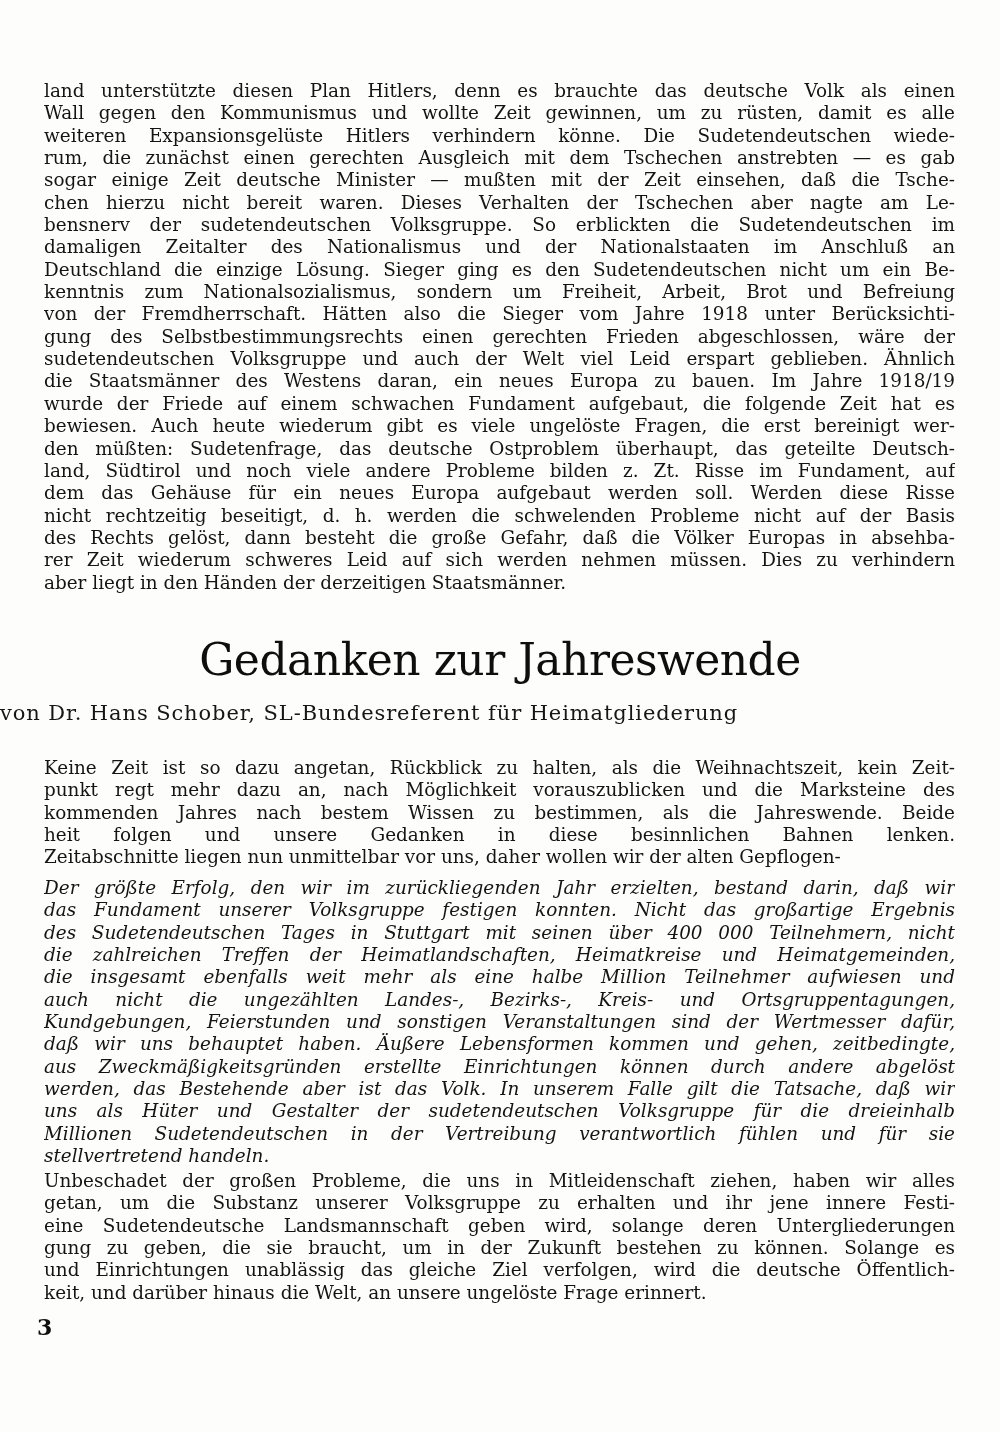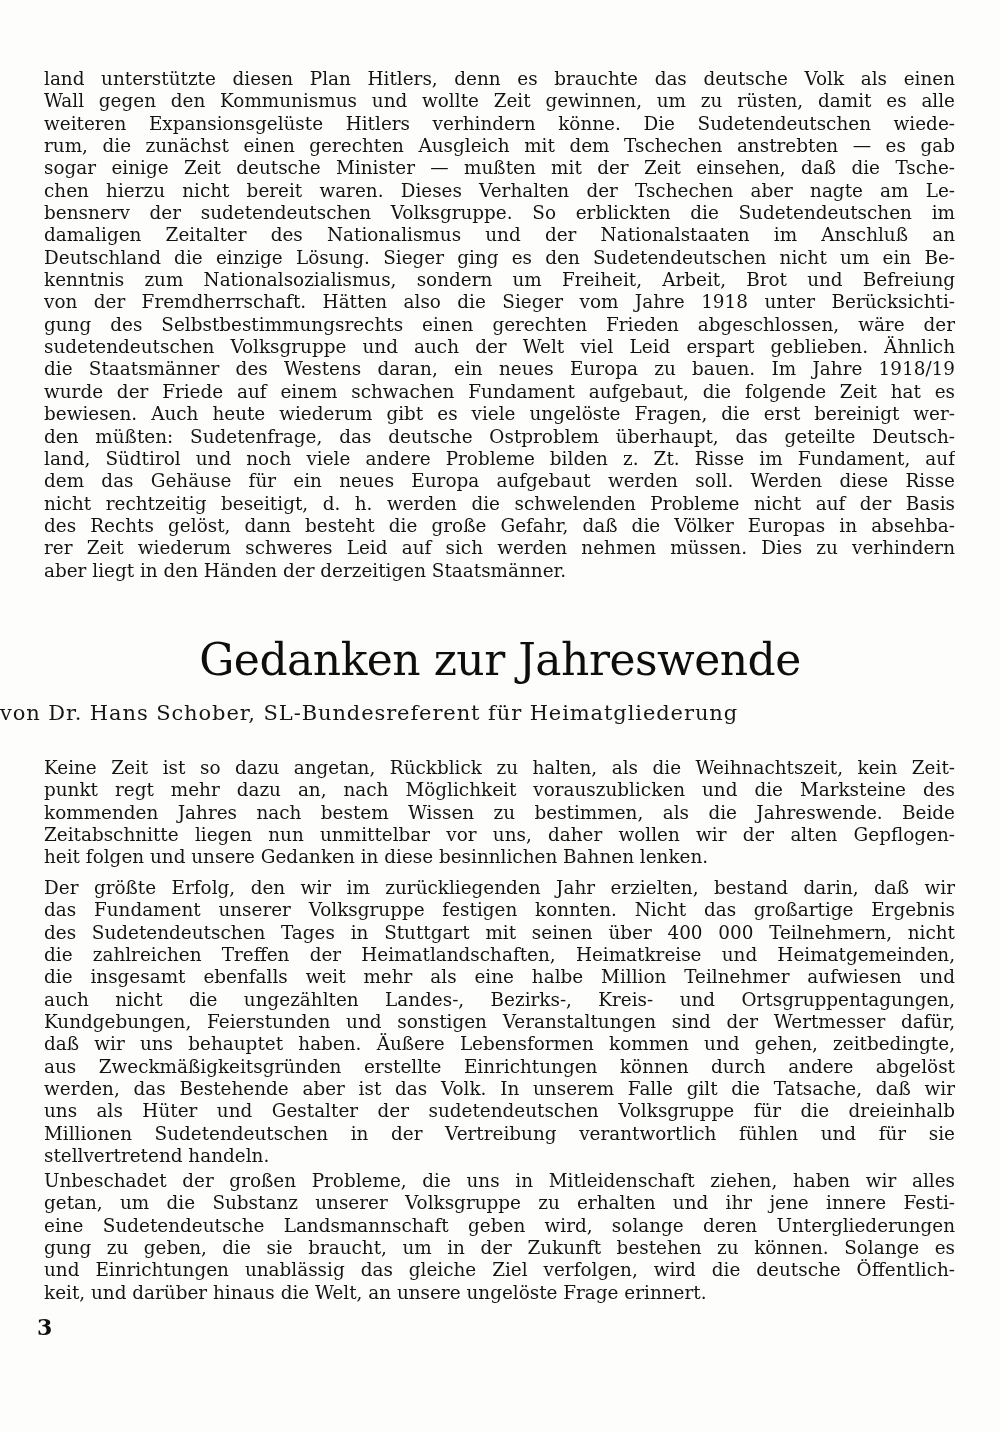--- a/index.html
+++ b/index.html
@@ -27,23 +27,23 @@
   .line {
     text-align: justify;
     text-align-last: justify;
     text-justify: inter-word;
     max-height: 23px;
     overflow: hidden;
   }
   .para .line:last-child {
     text-align-last: left;
   }
-  .p1 { top: 68px; }
+  .p1 { top: 80px; }
   .p2 { top: 757px; }
-  .p3 { top: 877px; }
+  .p3 { top: 877px; font-style: italic; }
   .p4 { top: 1170px; }
   .title {
     position: absolute;
     top: 634px;
     left: 0;
     right: 0;
     margin: 0;
     text-align: center;
     font-size: 44px;
     font-weight: normal;
@@ -104,22 +104,22 @@
 
   <h1 class="title">Gedanken zur Jahreswende</h1>
 
   <p class="byline">von Dr. Hans Schober, SL-Bundesreferent für Heimatgliederung</p>
 
   <section class="para p2">
 
   <div class="line">Keine Zeit ist so dazu angetan, Rückblick zu halten, als die Weihnachtszeit, kein Zeit-</div>
       <div class="line">punkt regt mehr dazu an, nach Möglichkeit vorauszublicken und die Marksteine des</div>
       <div class="line">kommenden Jahres nach bestem Wissen zu bestimmen, als die Jahreswende. Beide</div>
+      <div class="line">heit folgen und unsere Gedanken in diese besinnlichen Bahnen lenken.</div>
       <div class="line">Zeitabschnitte liegen nun unmittelbar vor uns, daher wollen wir der alten Gepflogen-</div>
-      <div class="line">heit folgen und unsere Gedanken in diese besinnlichen Bahnen lenken.</div>
     </section>
 
   <section class="para p3">
 
   <div class="line">Der größte Erfolg, den wir im zurückliegenden Jahr erzielten, bestand darin, daß wir</div>
       <div class="line">das Fundament unserer Volksgruppe festigen konnten. Nicht das großartige Ergebnis</div>
       <div class="line">des Sudetendeutschen Tages in Stuttgart mit seinen über 400 000 Teilnehmern, nicht</div>
       <div class="line">die zahlreichen Treffen der Heimatlandschaften, Heimatkreise und Heimatgemeinden,</div>
       <div class="line">die insgesamt ebenfalls weit mehr als eine halbe Million Teilnehmer aufwiesen und</div>
       <div class="line">auch nicht die ungezählten Landes-, Bezirks-, Kreis- und Ortsgruppentagungen,</div>

